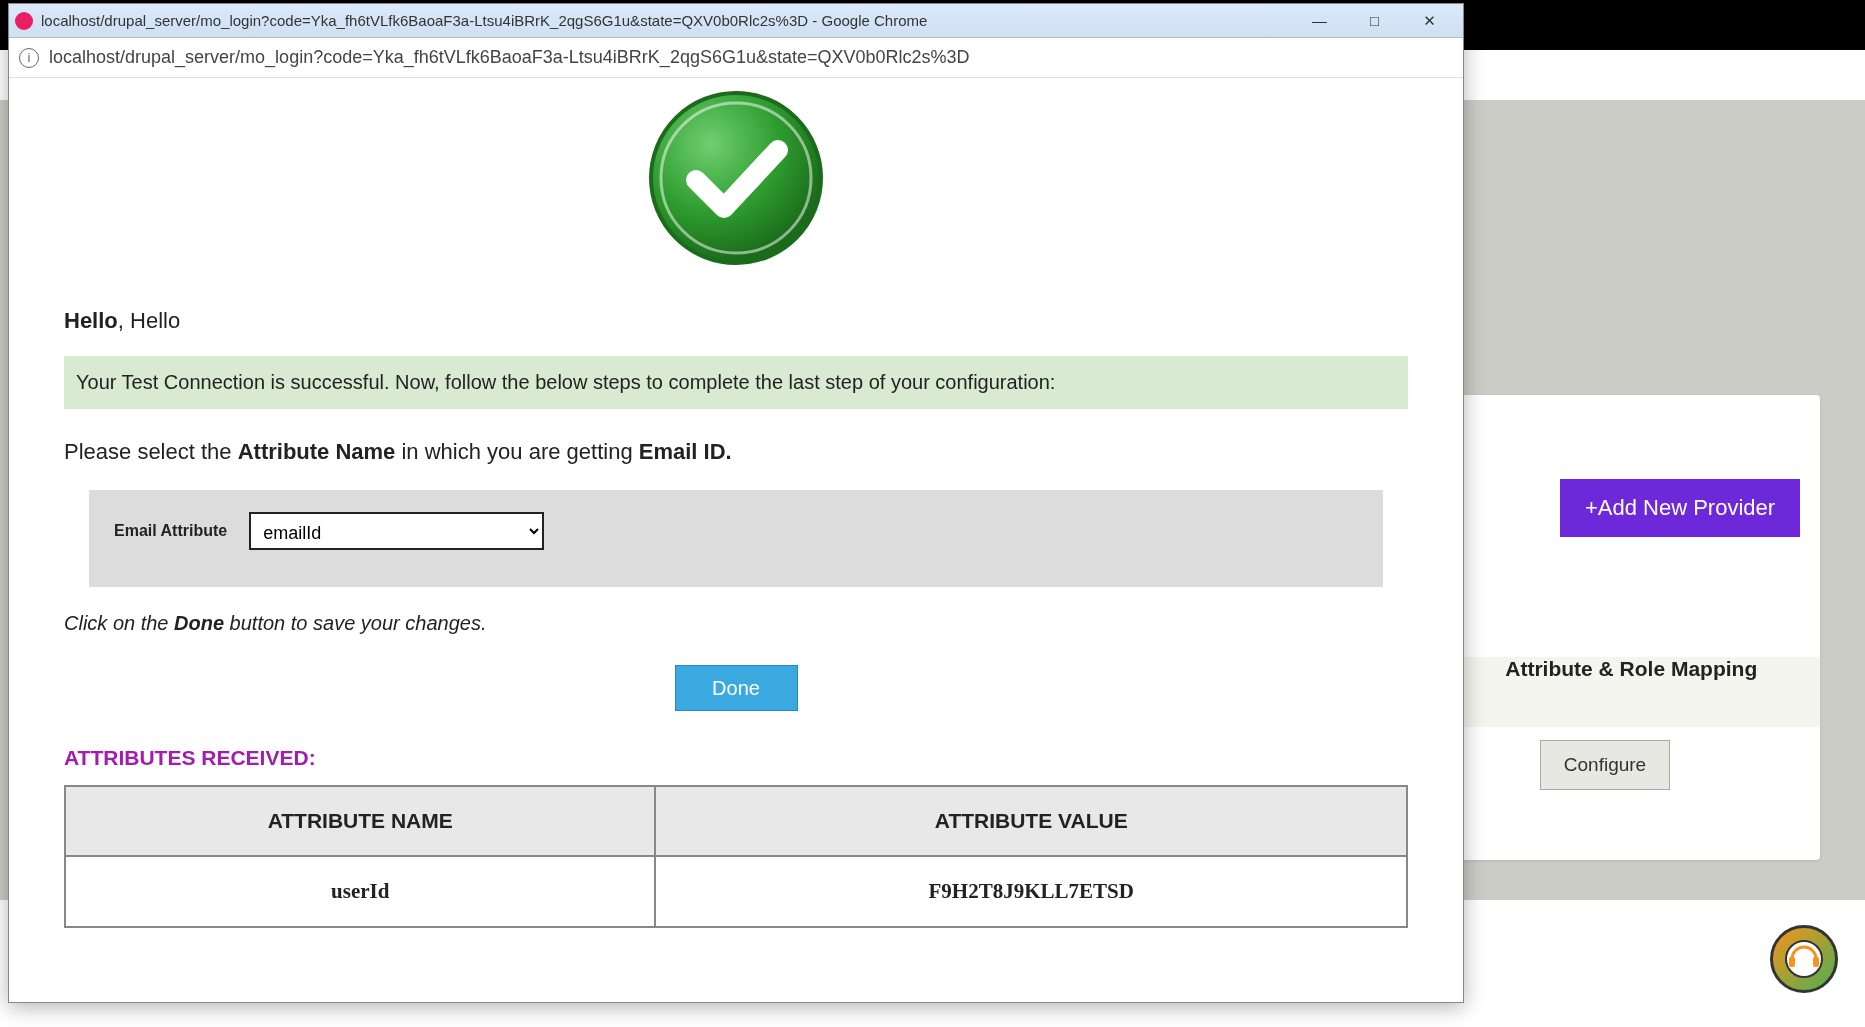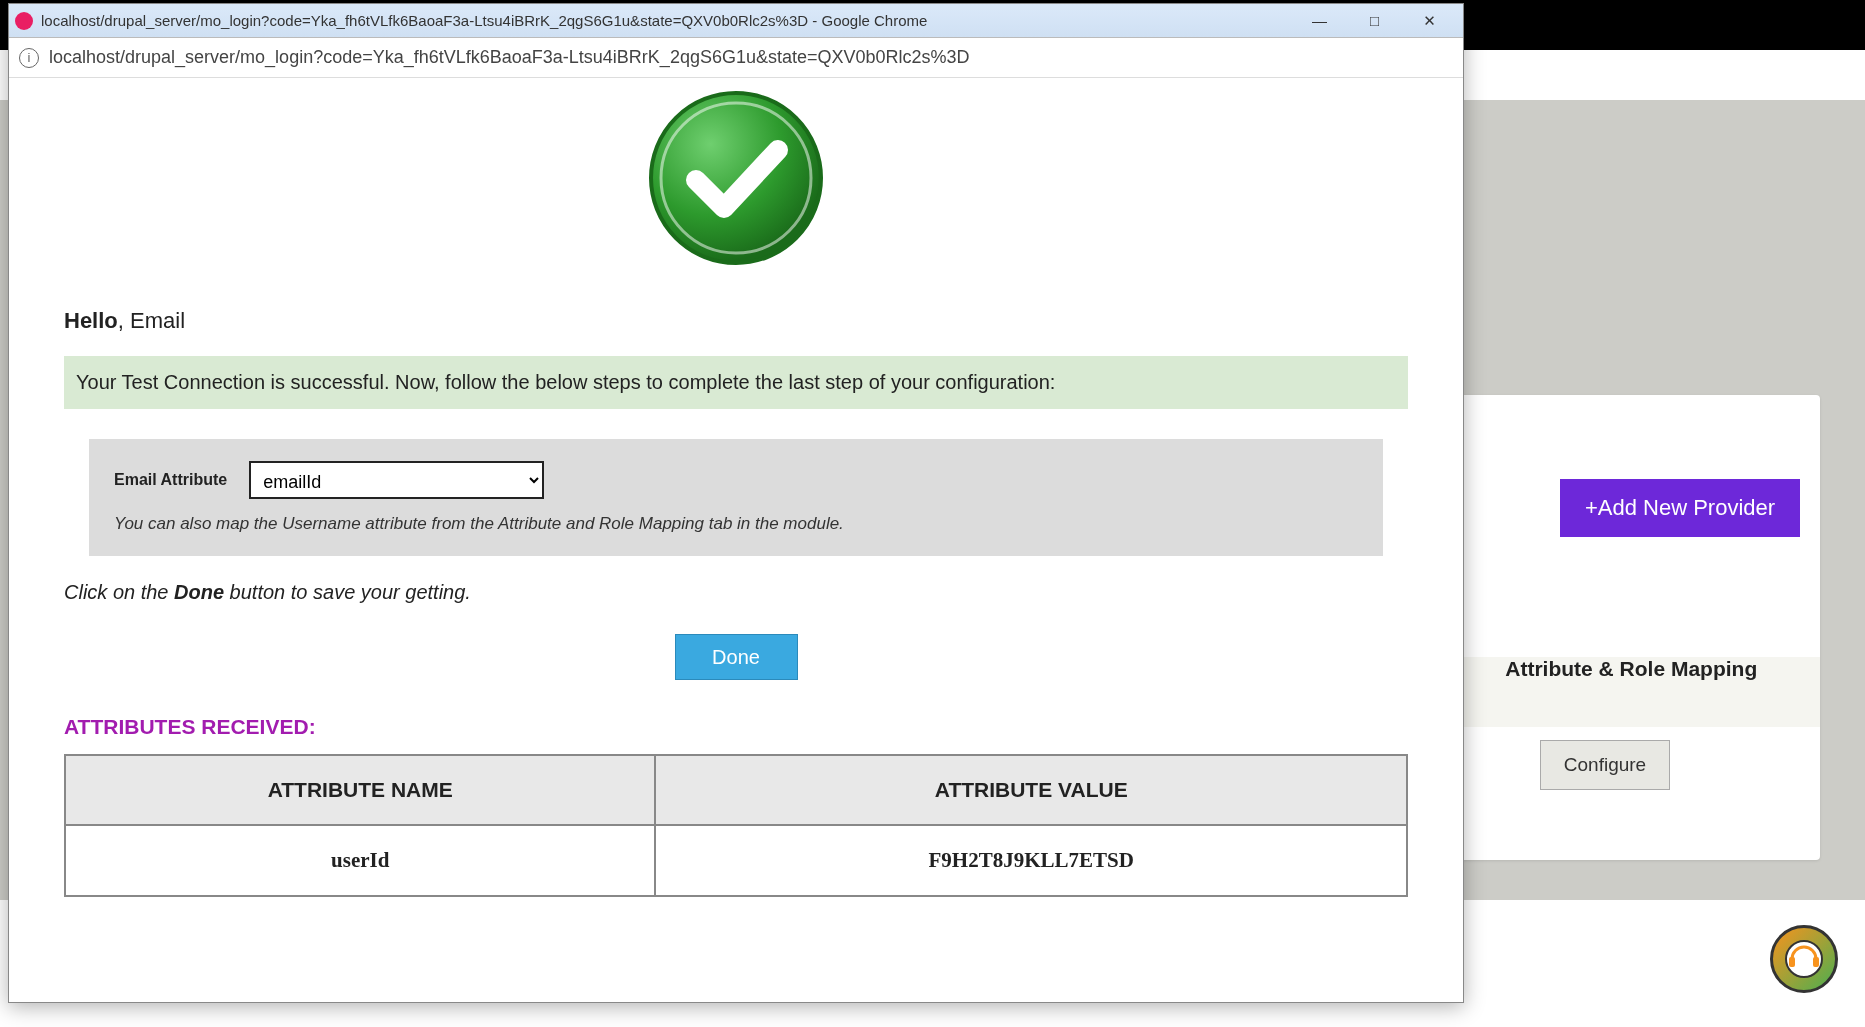--- a/index.html
+++ b/index.html
@@ -401,38 +401,40 @@
             <stop offset="60%" stop-color="#2d9a2d"></stop>
             <stop offset="100%" stop-color="#1a6b1a"></stop>
           </radialGradient>
         </defs>
         <circle cx="90" cy="90" r="85" fill="url(#g1)" stroke="#1a6b1a" stroke-width="4"></circle>
         <circle cx="90" cy="90" r="75" fill="none" stroke="#fff" stroke-width="3" opacity="0.5"></circle>
         <path d="M50 92 L78 120 L132 62" stroke="#fff" stroke-width="20" fill="none" stroke-linecap="round" stroke-linejoin="round"></path>
       </svg>
 
       <div class="hello-line">
-        <span class="hello-bold">Hello</span><span>, Email</span>
+        <span class="hello-bold">Hello</span><span>, Hello</span>
       </div>
 
       <div class="success-banner">Your Test Connection is successful. Now, follow the below steps to complete the last step of your configuration:</div>
 
+      <div class="instruction">
+        <span>Please select the </span><b>Attribute Name</b><span> in which you are getting </span><b>Email ID.</b>
+      </div>
 
       <div class="attr-box">
         <div class="attr-row">
           <span class="attr-label">Email Attribute</span>
           <select class="attr-select">
             <option>emailId</option>
           </select>
         </div>
-        <div class="attr-note">You can also map the Username attribute from the Attribute and Role Mapping tab in the module.</div>
       </div>
 
       <div class="click-done">
-        <span>Click on the </span><b style="font-style:italic;">Done</b><span> button to save your getting.</span>
+        <span>Click on the </span><b style="font-style:italic;">Done</b><span> button to save your changes.</span>
       </div>
 
       <button class="done-btn">Done</button>
 
       <div class="attrs-heading">ATTRIBUTES RECEIVED:</div>
 
       <table class="attr-table">
         <thead>
           <tr>
             <th class="col-name">ATTRIBUTE NAME</th>

